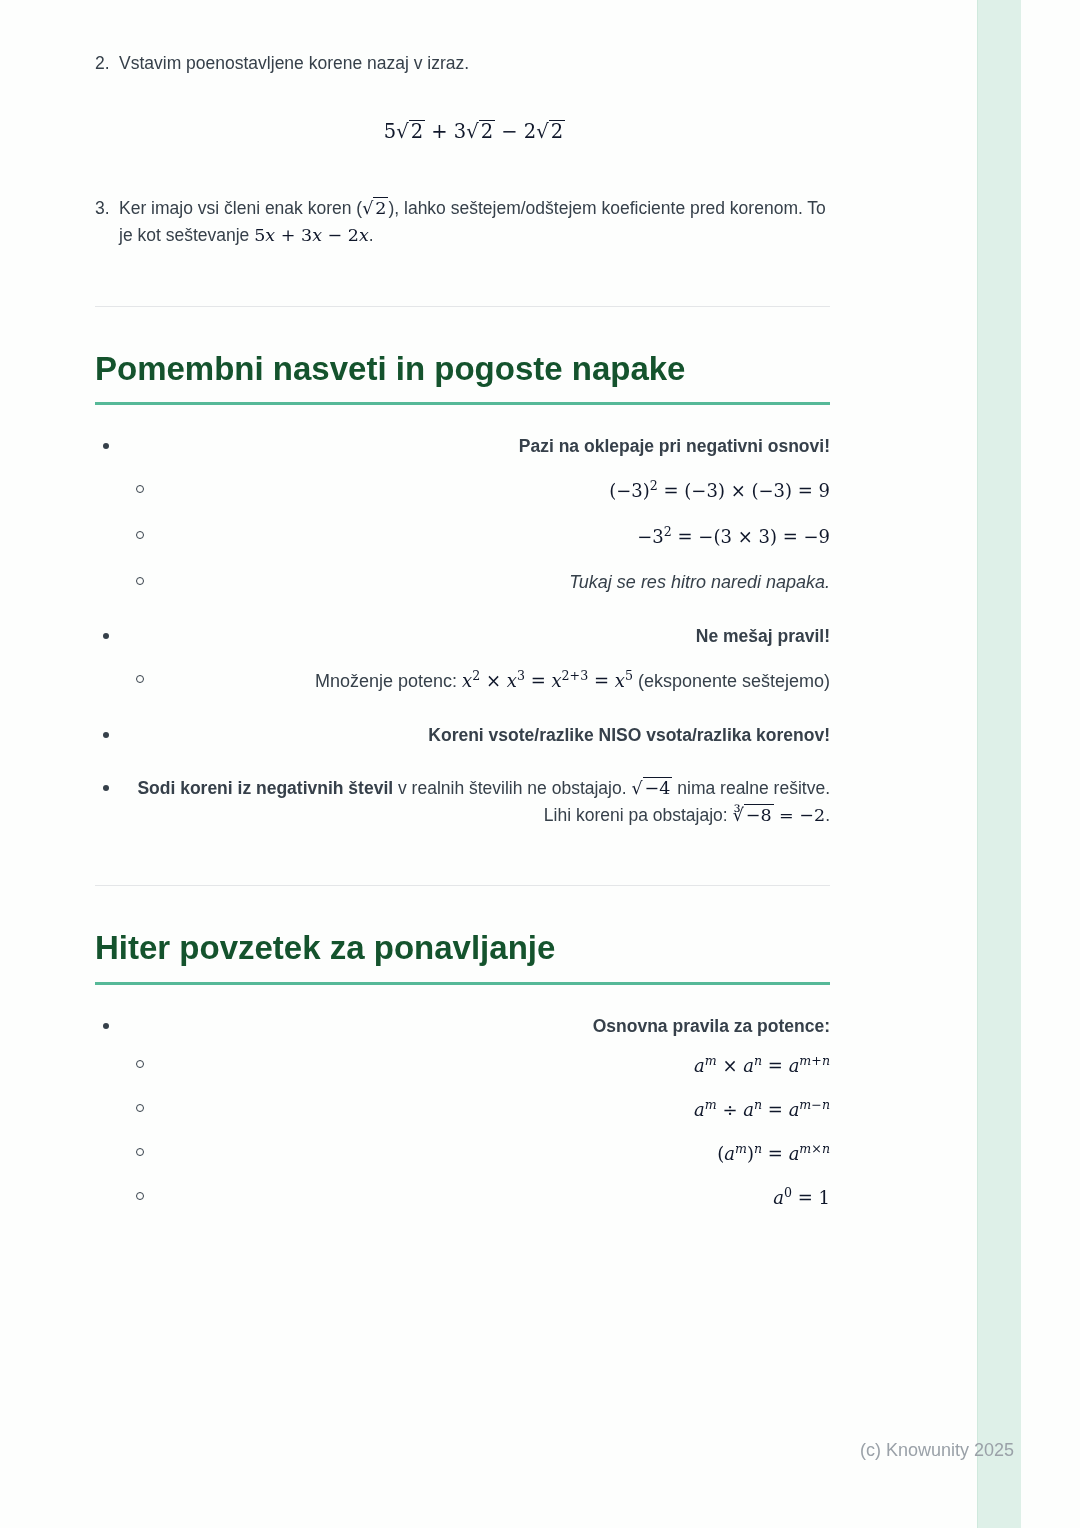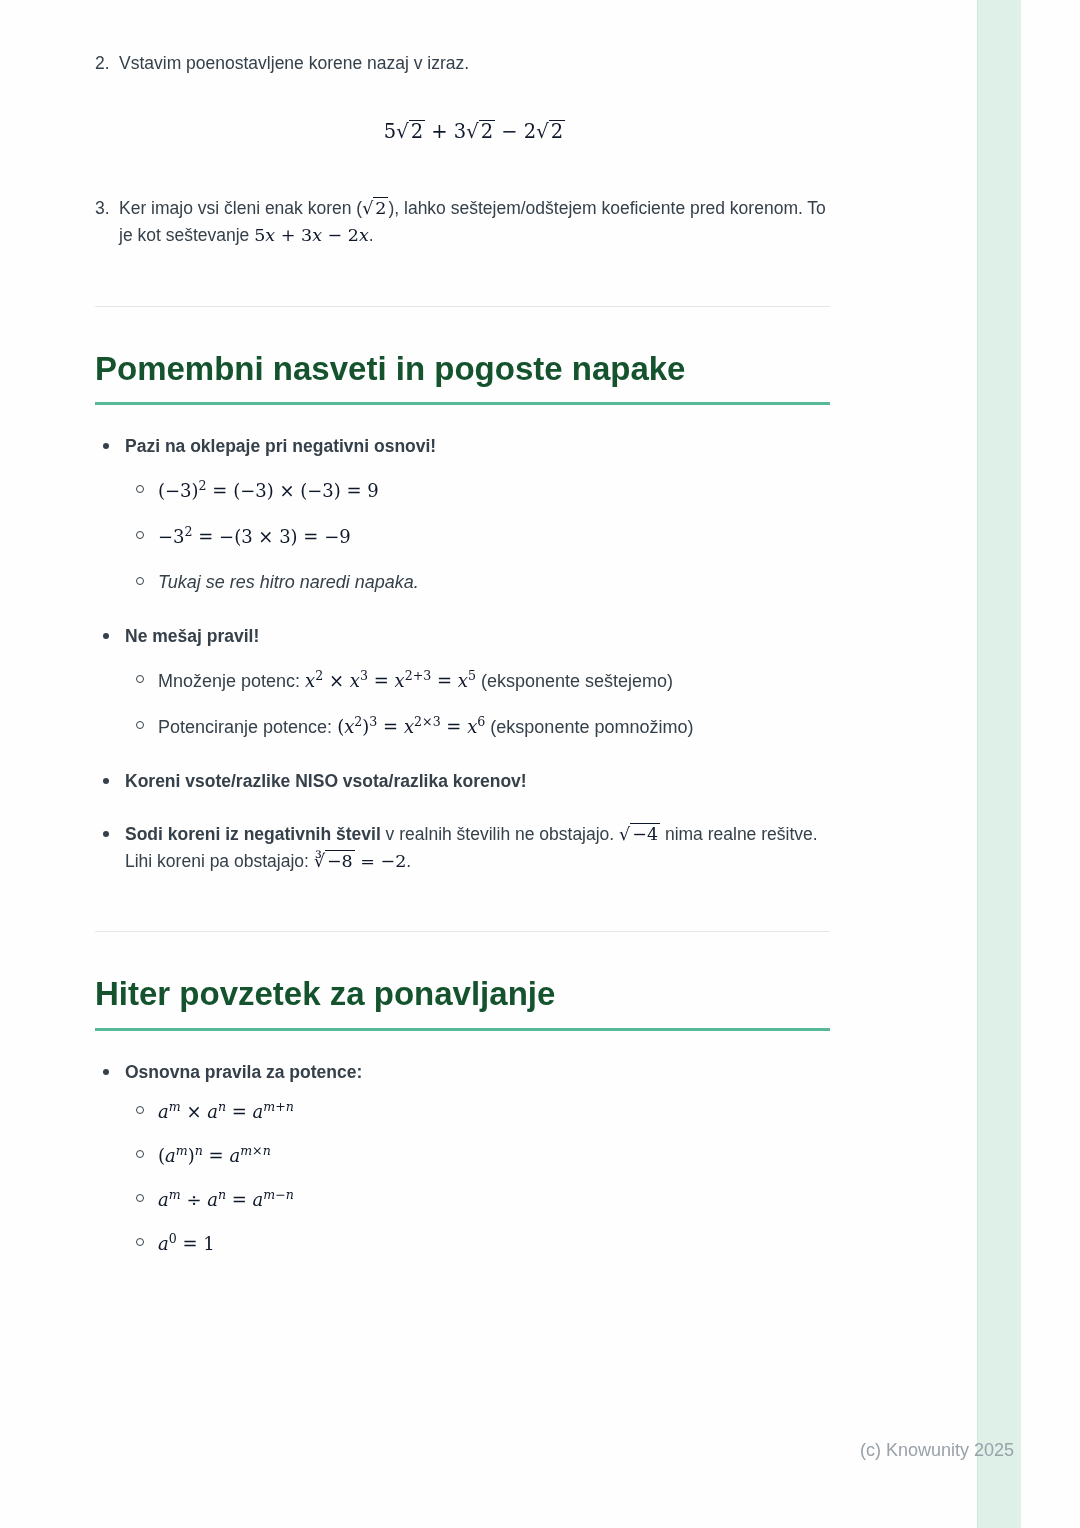--- a/index.html
+++ b/index.html
@@ -29,21 +29,21 @@
   sup { font-size:0.7em; line-height:0; }
 
   .divider { border:none; border-top:1px solid #e4e6e8; margin-top:56px; }
 
   .section-title { margin-top:42px; font-size:33px; line-height:1.2; font-weight:bold;
                    color:#14532d; padding-bottom:14px; border-bottom:3px solid #56b998; }
 
   
   .bullets { list-style:none; margin-top:28px; }
   .bullets > li { position:relative; padding-left:30px; margin-bottom:26px;
-                  font-size:17.5px; line-height:1.55; }
+                  font-size:17.5px; line-height:1.55;text-align:right; }
   .bullets > li::before { content:""; position:absolute; left:8px; top:10px;
                   width:6px; height:6px; border-radius:50%; background:#36404a; }
   .bullet-title strong { font-weight:bold; }
 
   .sub { list-style:none; margin-top:17px; }
   .sub > li { position:relative; padding-left:33px; margin-bottom:17px;
               font-size:18px; line-height:1.55; }
   .sub > li::before { content:""; position:absolute; left:11px; top:8px;
               width:6px; height:6px; border-radius:50%;
               border:1.5px solid #36404a; background:transparent; }
@@ -90,42 +90,41 @@
         <ul class="sub">
           <li><m>(−3)<sup>2</sup> = (−3) × (−3) = 9</m></li>
           <li><m>−3<sup>2</sup> = −(3 × 3) = −9</m></li>
           <li><em>Tukaj se res hitro naredi napaka.</em></li>
         </ul>
       </li>
       <li>
         <p class="bullet-title"><strong>Ne mešaj pravil!</strong></p>
         <ul class="sub">
           <li>Množenje potenc: <m><v>x</v><sup>2</sup> × <v>x</v><sup>3</sup> = <v>x</v><sup>2+3</sup> = <v>x</v><sup>5</sup></m> (eksponente seštejemo)</li>
-          <li>Potenciranje potence: <m>(<v>x</v><sup>2</sup>)<sup>3</sup> = <v>x</v><sup>2×3</sup> = <v>x</v><sup>6</sup></m> (eksponente pomnožimo)</li>
         </ul>
       </li>
       <li>
         <p class="bullet-title"><strong>Koreni vsote/razlike NISO vsota/razlika korenov!</strong></p>
       </li>
       <li>
         <p class="bullet-title"><strong>Sodi koreni iz negativnih števil</strong> v realnih številih ne obstajajo. <m>√<r>−4</r></m> nima realne rešitve. Lihi koreni pa obstajajo: <m>∛<r>−8</r> = −2</m>.</p>
       </li>
     </ul>
 
     <hr class="divider">
 
     <h2 class="section-title">Hiter povzetek za ponavljanje</h2>
 
     <ul class="bullets">
       <li>
         <p class="bullet-title"><strong>Osnovna pravila za potence:</strong></p>
         <ul class="sub sub-tight">
           <li><m><v>a</v><sup><v>m</v></sup> × <v>a</v><sup><v>n</v></sup> = <v>a</v><sup><v>m</v>+<v>n</v></sup></m></li>
+          <li><m><v>a</v><sup><v>m</v></sup> ÷ <v>a</v><sup><v>n</v></sup> = <v>a</v><sup><v>m</v>−<v>n</v></sup></m></li>
           <li><m>(<v>a</v><sup><v>m</v></sup>)<sup><v>n</v></sup> = <v>a</v><sup><v>m</v>×<v>n</v></sup></m></li>
-          <li><m><v>a</v><sup><v>m</v></sup> ÷ <v>a</v><sup><v>n</v></sup> = <v>a</v><sup><v>m</v>−<v>n</v></sup></m></li>
           <li><m><v>a</v><sup>0</sup> = 1</m></li>
         </ul>
       </li>
     </ul>
 
   </div>
 
   <div class="footer">(c) Knowunity 2025</div>
 
 </div>

